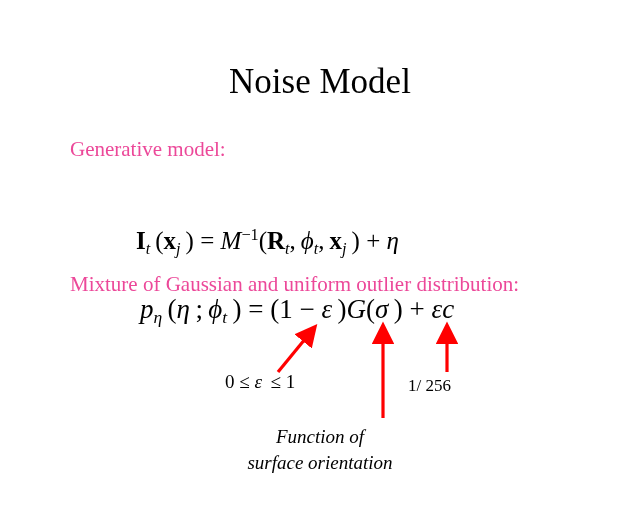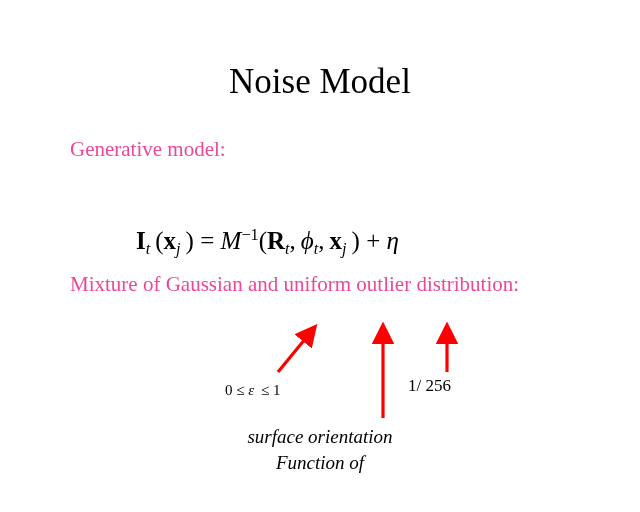--- a/index.html
+++ b/index.html
@@ -59,23 +59,23 @@
     left: 136px;
     font-size: 25px;
     margin-top: 38px;
   }
   #eq2 {
     top: 294px;
     left: 140px;
     font-size: 27px;
   }
   #eq3 {
-    top: 382px;
+    top: 371px;
     left: 225px;
-    font-size: 15px;
+    font-size: 19px;
   }
   #eq4 {
     top: 376px;
     left: 408px;
     font-size: 17px;
   }
   .it {
     font-style: italic;
   }
   .up {
@@ -127,30 +127,33 @@
   <div class="title">Noise Model</div>
 
   <div class="line-text" id="gen-model">Generative model:</div>
 
   <div class="equation" id="eq1">
     <span class="bold-up">I</span><span class="sub">t</span><span class="up"> (</span><span class="bold-up">x</span><span class="sub">j</span><span class="up"> ) </span><span class="up">= </span><span class="it">M</span><span class="sup">−1</span><span class="up">(</span><span class="bold-up">R</span><span class="sub">t</span><span class="up">, </span><span class="it">ϕ</span><span class="sub">t</span><span class="up">, </span><span class="bold-up">x</span><span class="sub">j</span><span class="up"> ) + </span><span class="it">η</span>
   </div>
 
   <div class="line-text" id="mixture-text">Mixture of Gaussian and uniform outlier distribution:</div>
 
+  <div class="equation" id="eq2">
+    <span class="it">p</span><span class="sub">η</span><span class="up"> (</span><span class="it">η</span><span class="up"> ; </span><span class="it">ϕ</span><span class="sub">t</span><span class="up"> ) = (1 − </span><span class="it">ε</span><span class="up"> )</span><span class="it">G</span><span class="up">(</span><span class="it">σ</span><span class="up"> ) + </span><span class="it">εc</span>
+  </div>
 
   <div class="equation" id="eq3">
     <span class="up">0 ≤ </span><span class="it">ε</span><span class="up">  ≤ 1</span>
   </div>
 
   <div class="equation" id="eq4">1/ 256</div>
 
   <div class="caption">
+    <div>Function of</div>
     <div>surface orientation</div>
-    <div>Function of</div>
   </div>
 
   <svg class="arrows" viewBox="0 0 640 512" xmlns="http://www.w3.org/2000/svg">
     <defs>
       <marker id="ah" markerWidth="7" markerHeight="7" refX="3.4" refY="3.5" orient="auto">
         <polygon points="0,0 7,3.5 0,7" fill="#FF0000"></polygon>
       </marker>
     </defs>
     <line x1="278" y1="372" x2="310" y2="333" stroke="#FF0000" stroke-width="3.2" marker-end="url(#ah)"></line>
     <line x1="383" y1="418" x2="383" y2="333" stroke="#FF0000" stroke-width="3.2" marker-end="url(#ah)"></line>

